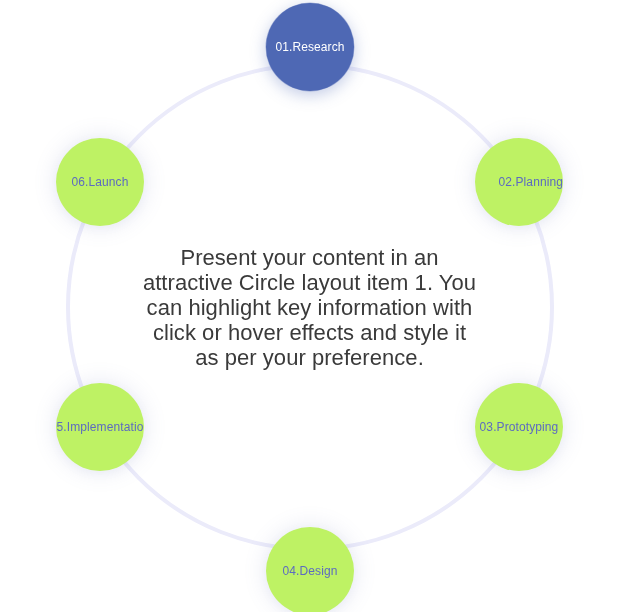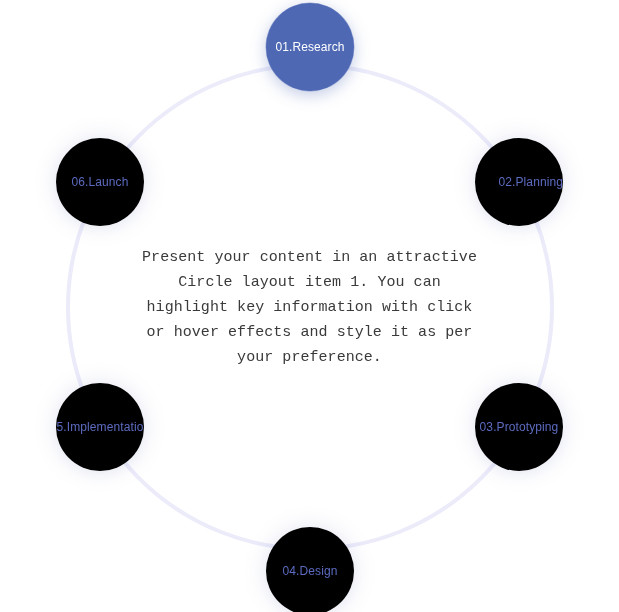--- a/index.html
+++ b/index.html
@@ -32,25 +32,24 @@
   }
 
   
   .center-text {
     position: absolute;
     left: 50%;
     top: 307px;
     transform: translate(-50%, -50%);
     width: 340px;
     text-align: center;
-    font-size: 15px;
+    font-size: 22px;
     line-height: 25px;
     color: #3a3a3a;
     letter-spacing: 0.05px;
-    font-family: Liberation Mono, monospace;
   }
 
   
   .node {
     position: absolute;
     width: 88px;
     height: 88px;
     border-radius: 50%;
     display: flex;
     align-items: center;
@@ -61,21 +60,21 @@
 
   .node .node-label {
     display: block;
     white-space: nowrap;
     font-size: 12px;
     line-height: 1;
     letter-spacing: 0.1px;
   }
 
   .node.inactive {
-    background: #000000;
+    background: #bef264;
     box-shadow: 0 0 18px 6px rgba(120, 125, 190, 0.10),
                 0 2px 10px rgba(120, 125, 190, 0.07);
   }
   .node.inactive .node-label {
     color: #5c6bc0;
   }
 
   .node.active {
     background: #4e68b4;
     box-shadow: 0 4px 16px rgba(78, 104, 180, 0.35),

